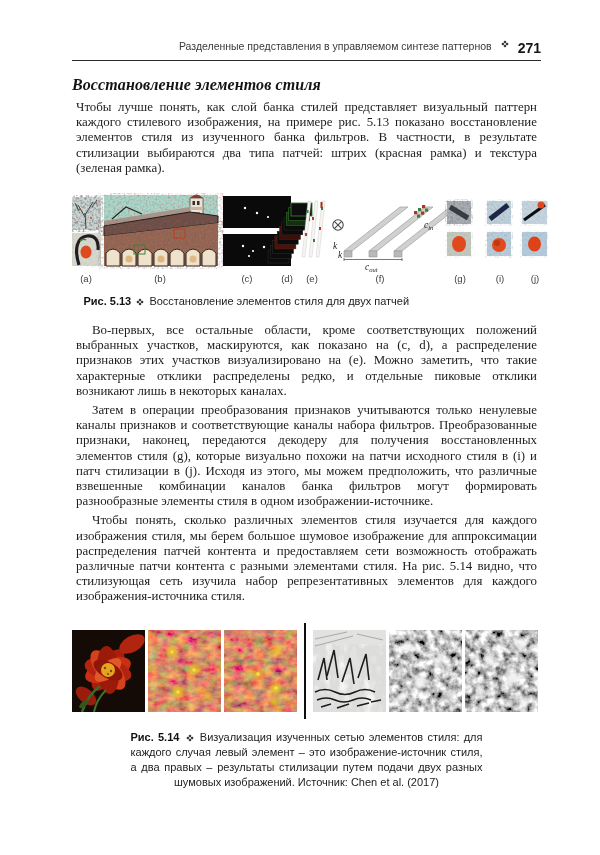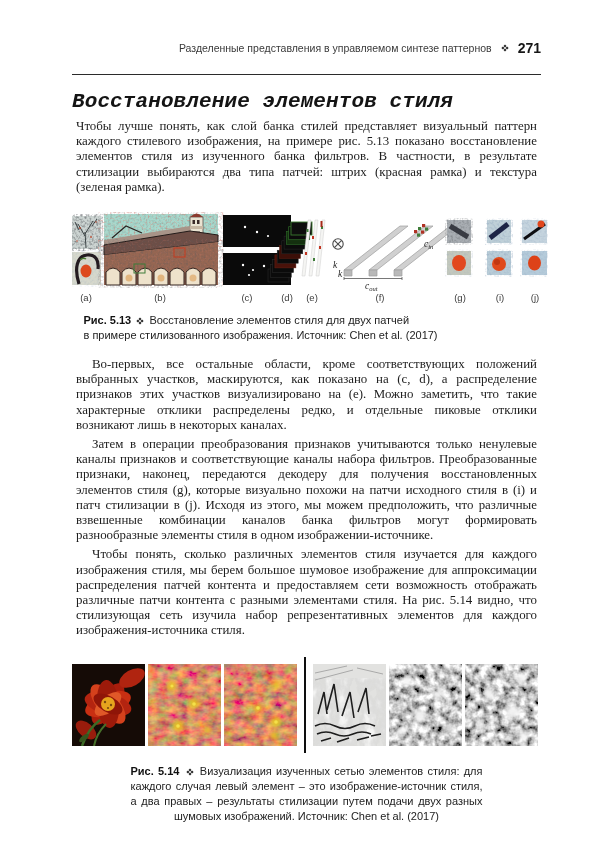--- a/index.html
+++ b/index.html
@@ -2,29 +2,29 @@
 <html><head>
 <meta charset="utf-8">
 <style>
   html,body{margin:0;padding:0;background:#e9e9e9;}
   .page{
     position:relative;width:600px;height:855px;margin:0 auto;background:#ffffff;
     box-sizing:border-box;padding:40px 59px 0 72px;overflow:hidden;
     font-family:"Liberation Serif",serif;color:#1f1f1f;
   }
   .hdr{
-    display:flex;justify-content:flex-end;align-items:center;gap:7px;
+    display:flex;justify-content:flex-end;align-items:flex-start;gap:7px;
     font-family:"Liberation Sans",sans-serif;font-size:10.5px;color:#3a3a3a;
-    padding-bottom:18px;border-bottom:1.6px solid #2b2b2b;
+    padding-bottom:4px;border-bottom:1.6px solid #2b2b2b;
   }
   .hdr .pn{font-weight:bold;font-size:14px;color:#161616;}
   .dia{display:inline-block;vertical-align:-1px;line-height:0;margin:0 2px;}
   h1.heading{
-    font-family:Liberation Mono, monospace;font-style:italic;font-weight:bold;
-    font-size:21px;margin:15px 0 6px 0;color:#141414;letter-spacing:.1px;
+    font-family:Liberation Serif, serif;font-style:italic;font-weight:bold;
+    font-size:16px;margin:15px 0 6px 0;color:#141414;letter-spacing:.1px;
   }
   p.body{font-size:12.9px;line-height:15.2px;text-align:justify;margin:4px;color:#1d1d1d;}
   p.indent{text-indent:16px;}
   figure{margin:0;padding:0;}
   .fig513{margin-top:13px;}
   .fig513 svg{display:block;}
   .f513 text{font-family:"Liberation Sans",sans-serif;}
   .f513 .lbl{font-size:9.5px;fill:#3c3c3c;}
   .f513 .mtx{font-family:"Liberation Serif",serif;font-style:italic;font-size:9.5px;fill:#222;}
   .f513 .sub{font-size:6.5px;}
@@ -277,21 +277,20 @@
     <span class="cap-label">Рис. 5.13</span>
     <span class="dia"><svg width="8" height="8" viewBox="0 0 10 10">
           <g fill="#222">
             <path d="M5,0.5 6.9,2.4 5,4.3 3.1,2.4Z"></path>
             <path d="M5,5.7 6.9,7.6 5,9.5 3.1,7.6Z"></path>
             <path d="M2.4,3.1 4.3,5 2.4,6.9 0.5,5Z"></path>
             <path d="M7.6,3.1 9.5,5 7.6,6.9 5.7,5Z"></path>
           </g>
         </svg></span>
     <span>Восстановление элементов стиля для двух патчей</span><br>
-    <span>в примере стилизованного изображения. Источник: Chen et al. (2017)</span>
   </div>
 
   <p class="body indent">Во-первых, все остальные области, кроме соответствующих положений выбранных участков, маскируются, как показано на (c, d), а распределение признаков этих участков визуализировано на (e). Можно заметить, что такие характерные отклики распределены редко, и отдельные пиковые отклики возникают лишь в некоторых каналах.</p>
   <p class="body indent">Затем в операции преобразования признаков учитываются только ненулевые каналы признаков и соответствующие каналы набора фильтров. Преобразованные признаки, наконец, передаются декодеру для получения восстановленных элементов стиля (g), которые визуально похожи на патчи исходного стиля в (i) и патч стилизации в (j). Исходя из этого, мы можем предположить, что различные взвешенные комбинации каналов банка фильтров могут формировать разнообразные элементы стиля в одном изображении-источнике.</p>
   <p class="body indent">Чтобы понять, сколько различных элементов стиля изучается для каждого изображения стиля, мы берем большое шумовое изображение для аппроксимации распределения патчей контента и предоставляем сети возможность отображать различные патчи контента с разными элементами стиля. На рис. 5.14 видно, что стилизующая сеть изучила набор репрезентативных элементов для каждого изображения-источника стиля.</p>
 
   <figure class="fig514">
 
     <svg width="73" height="82" viewBox="0 0 73 82">
       <rect width="73" height="82" fill="#150b06"></rect>

